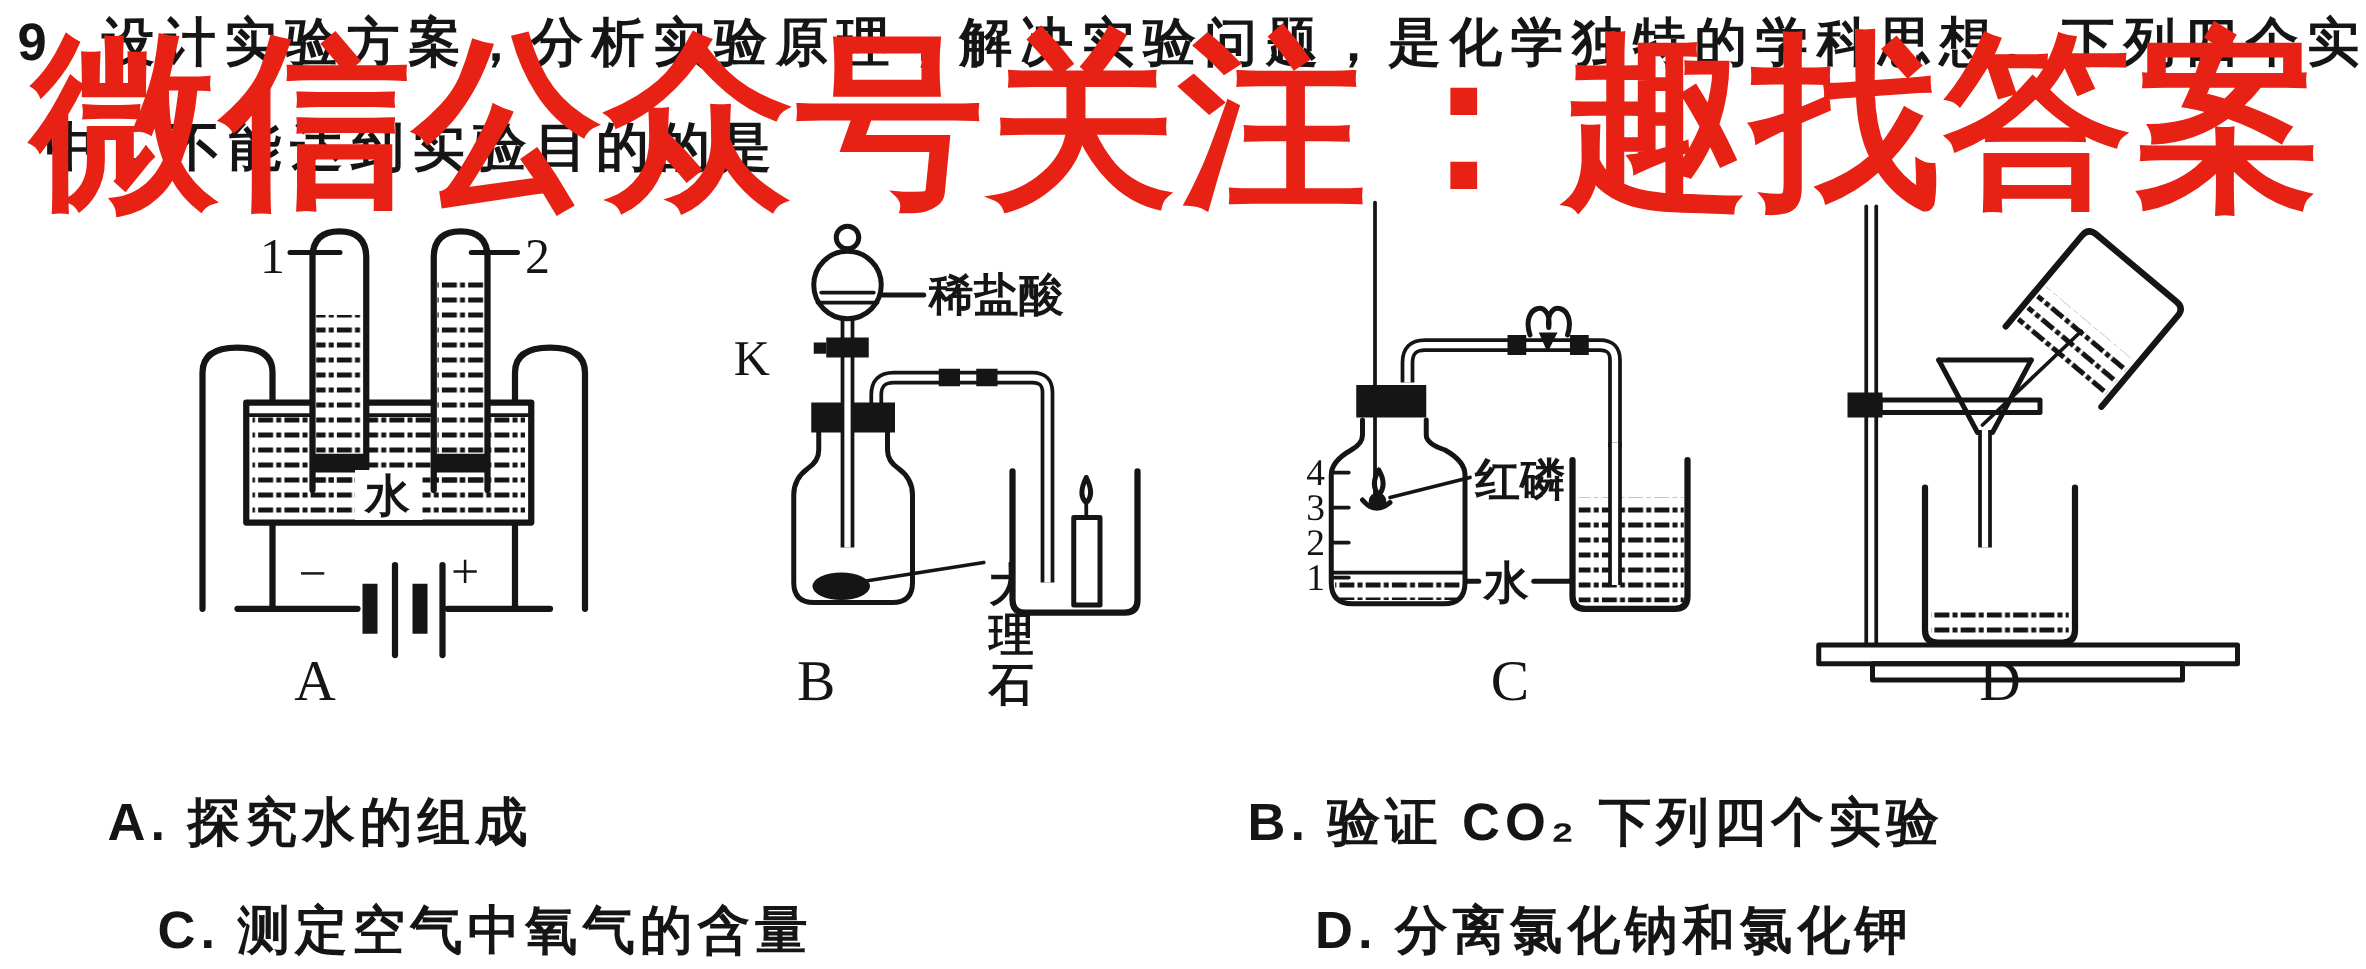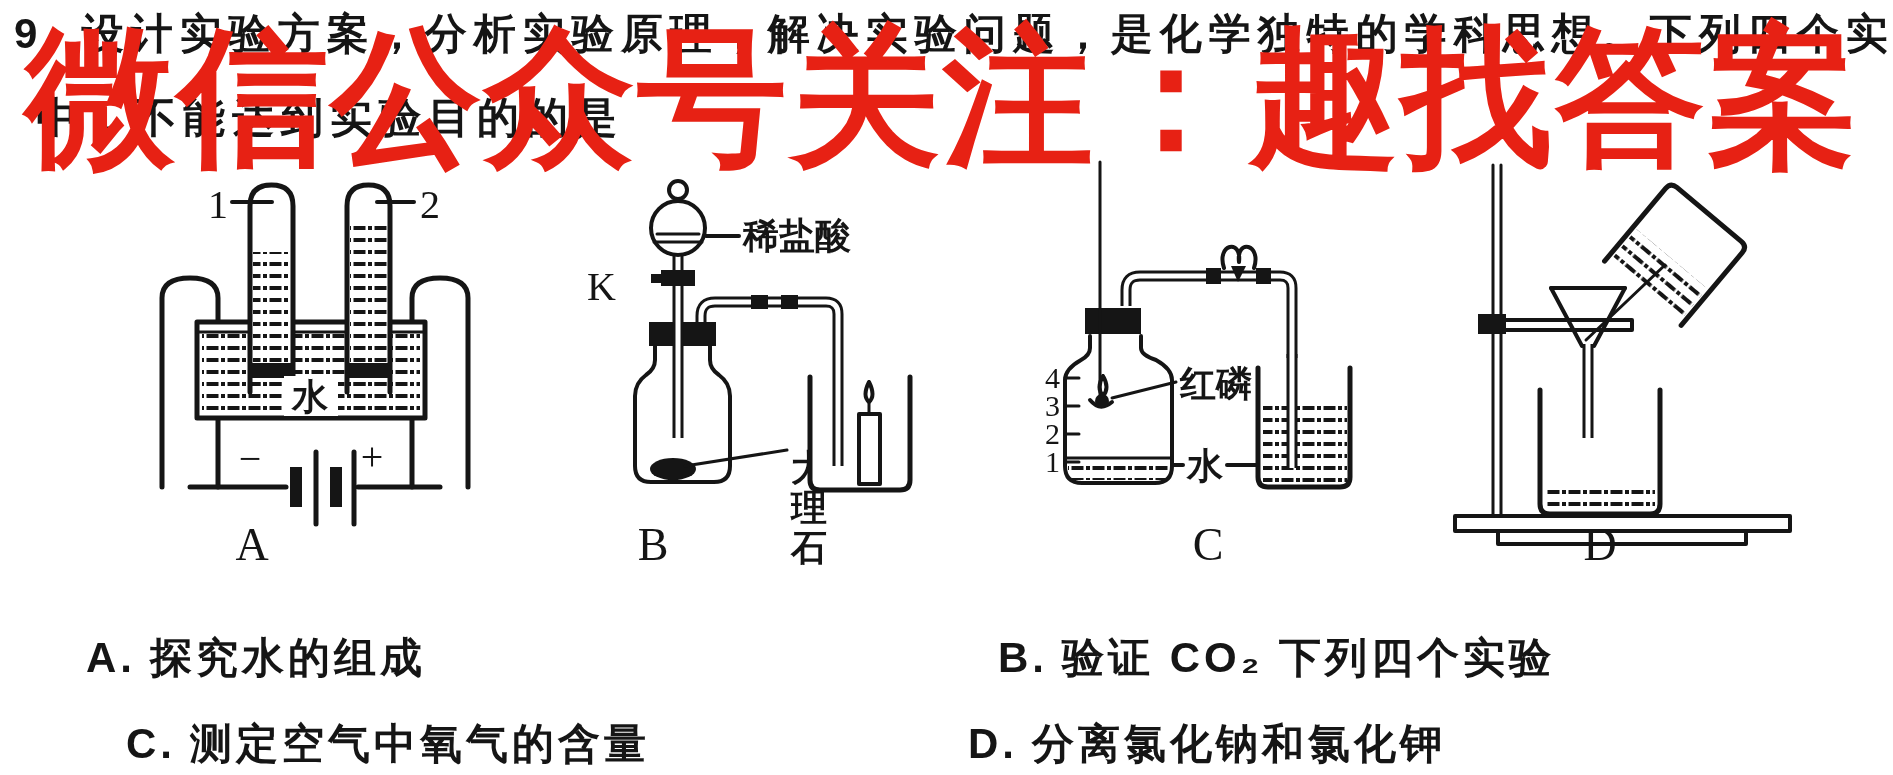--- a/index.html
+++ b/index.html
@@ -8,21 +8,21 @@
   .qline{position:absolute;white-space:nowrap;font-size:42px;font-weight:700;letter-spacing:7px;}
   .q1{left:14px;top:6px;}
   .q2{left:36px;top:90px;text-align:right;}
   .watermark{position:absolute;left:25px;top:22px;white-space:nowrap;line-height:1;
              font-size:150px;font-weight:700;letter-spacing:3px;color:#e72114;}
   .opt{position:absolute;white-space:nowrap;font-size:42px;font-weight:600;letter-spacing:4px;}
   .opt .lbl{margin-right:14px;}
   .opt-a{left:86px;top:630px;}
   .opt-b{left:998px;top:630px;}
   .opt-c{left:86px;top:716px;margin-left:40px;}
-  .opt-d{left:968px;top:716px;}
+  .opt-d{left:1052px;top:716px;}
   svg.fig{position:absolute;overflow:visible;}
   .ink{stroke:#151515;fill:none;stroke-width:4;stroke-linecap:round;stroke-linejoin:round;}
   .ink5{stroke:#151515;fill:none;stroke-width:5;stroke-linecap:round;stroke-linejoin:round;}
   .thin{stroke:#151515;fill:none;stroke-width:3;stroke-linecap:round;}
   .fillw{fill:#ffffff;}
   .solid{fill:#151515;stroke:none;}
   .liqf{fill:url(#liq);stroke:none;}
   .tubeo{stroke:#151515;fill:none;stroke-width:11;stroke-linecap:butt;stroke-linejoin:round;}
   .tubei{stroke:#ffffff;fill:none;stroke-width:5;stroke-linecap:butt;stroke-linejoin:round;}
   text.flab{font-size:36px;font-weight:600;fill:#151515;font-family:"Liberation Sans",sans-serif;}

